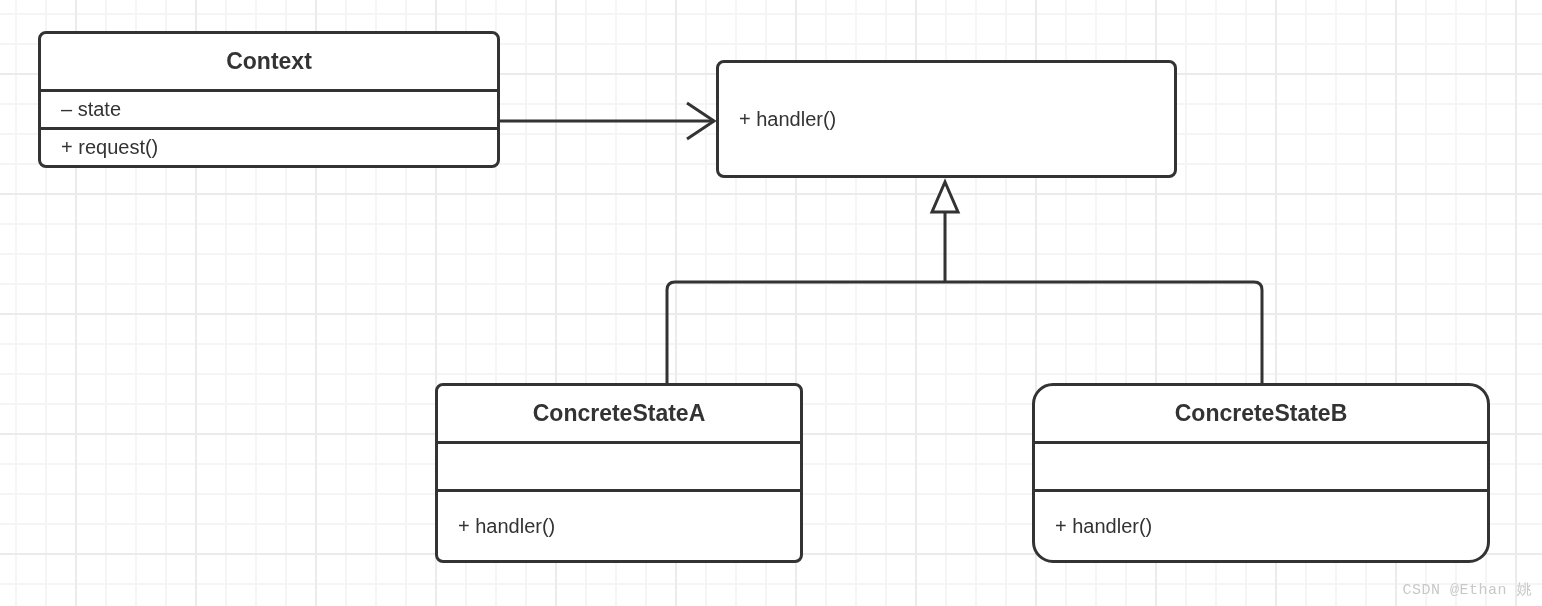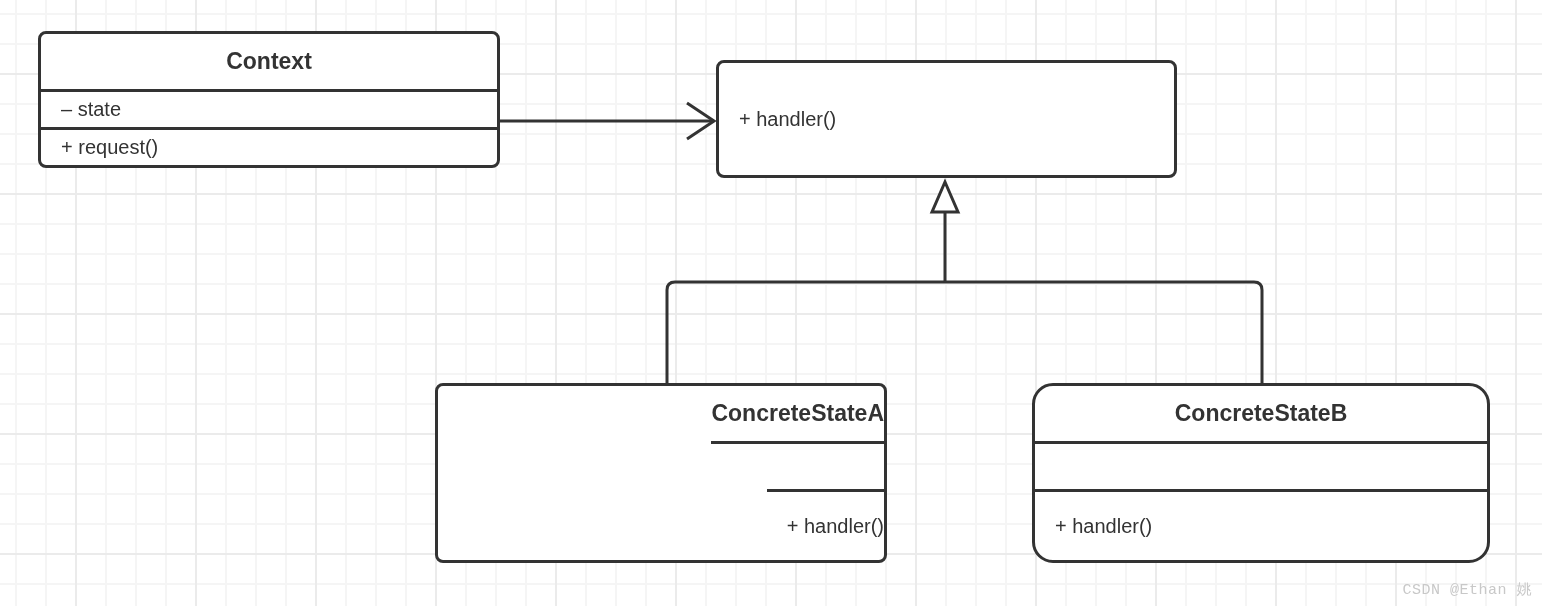--- a/index.html
+++ b/index.html
@@ -62,21 +62,21 @@
     font-size: 15px;
     color: #c8c8c8;
     letter-spacing: 0.5px;
     white-space: nowrap;
     font-family: Liberation Mono, monospace;
   }
 
   
   #class-context          { left: 38px;   top: 31px;  width: 462px; height: 137px; }
   #class-visitor          { left: 716px;  top: 60px;  width: 461px; height: 118px; }
-  #class-concrete-state-a { left: 435px;  top: 383px; width: 452px; height: 180px; align-items: flex-end; }
+  #class-concrete-state-a { left: 435px;  top: 383px; width: 368px; height: 180px; }
   #class-concrete-state-b { left: 1032px; top: 383px; width: 458px; height: 180px; border-radius: 21px; }
 </style>
 </head>
 <body>
 
 <div class="canvas">
 
   <svg class="connectors" width="1542" height="606" viewBox="0 0 1542 606">
 
     <g stroke="#333333" stroke-width="3" fill="none">

